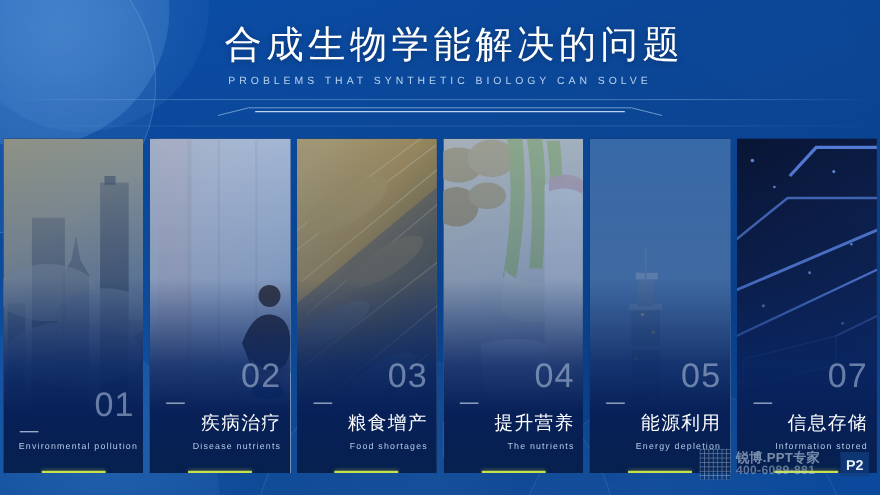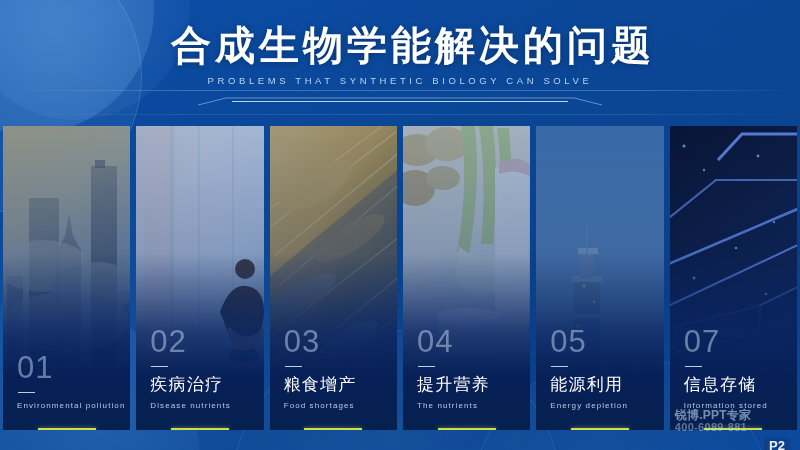--- a/index.html
+++ b/index.html
@@ -51,24 +51,24 @@
   .hl-a { top: 90px; }
   .hl-b { top: 114px; opacity: .45; }
 
   
   .header {
     position: absolute;
     left: 0; right: 0; top: 20px;
     text-align: center;
   }
   .title {
-    font-size: 40px;
+    font-size: 34px;
     letter-spacing: 4px;
     color: #ffffff;
-    font-weight: 700;
+    font-weight: 400;
     text-shadow: 0 1px 6px rgba(0,0,0,0.30);
     line-height: 1.25;
     margin-left: 26px;
   }
   .subtitle {
     margin-top: 5px;
     font-size: 9.5px;
     letter-spacing: 3.6px;
     color: #b9d3ef;
     font-weight: 400;
@@ -84,20 +84,21 @@
 
   
   .cards {
     position: absolute;
     left: 3px;
     top: 126px;
     width: 794px;
     height: 304px;
     display: flex;
     gap: 6px;
+    text-align: right;
   }
   .card {
     position: relative;
     width: 129.3px;
     height: 304px;
     overflow: hidden;
     background: #0a2a63;
   }
   .card .photo {
     position: absolute;
@@ -163,21 +164,20 @@
   
   .watermark {
     position: absolute;
     left: 636px;
     top: 404px;
     width: 154px;
     height: 36px;
     display: flex;
     align-items: center;
     gap: 5px;
-    flex-direction: column;
   }
   .qr {
     width: 28px; height: 28px;
     background-color: #0b2e63;
     background-image:
       linear-gradient(90deg, rgba(190,205,225,0.75) 1px, transparent 1px),
       linear-gradient(180deg, rgba(190,205,225,0.75) 1px, transparent 1px);
     background-size: 4px 4px;
     opacity: .55;
   }

